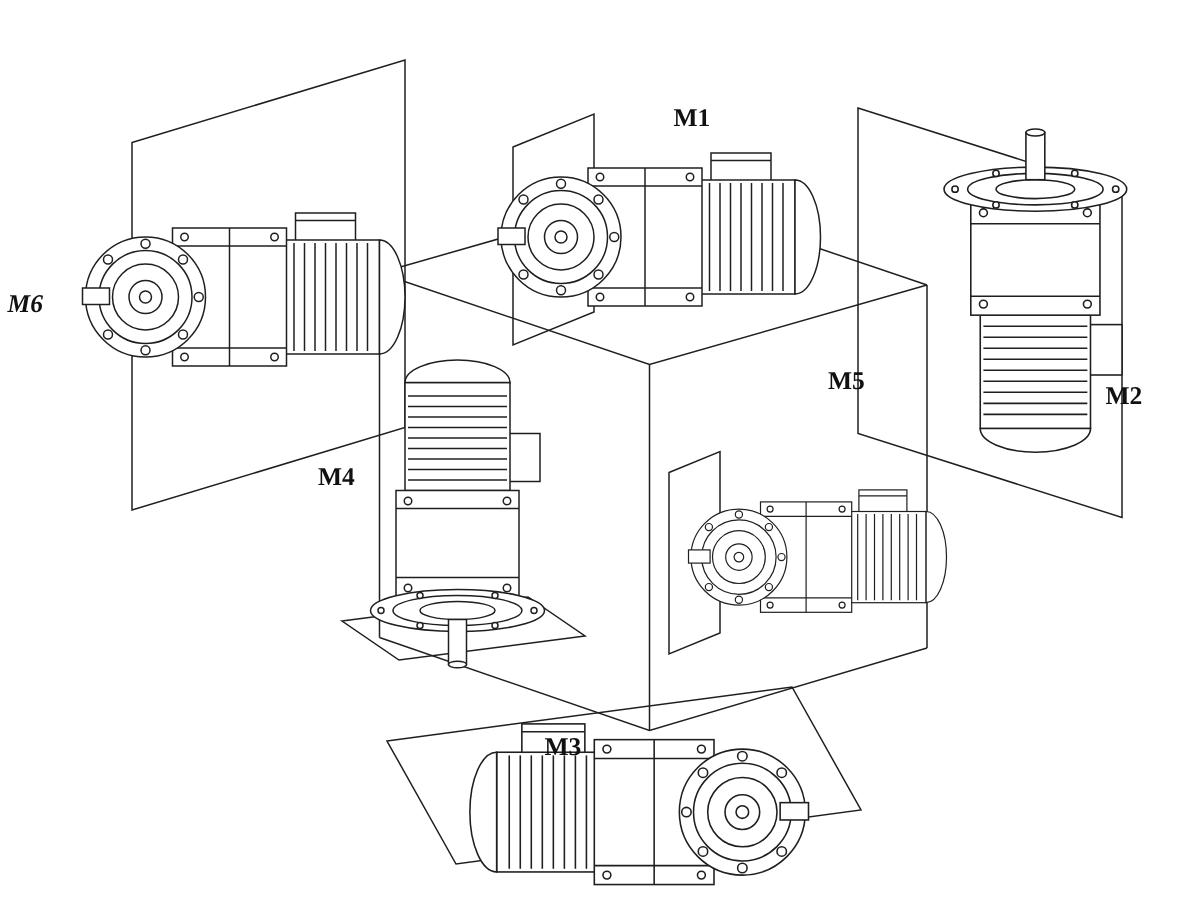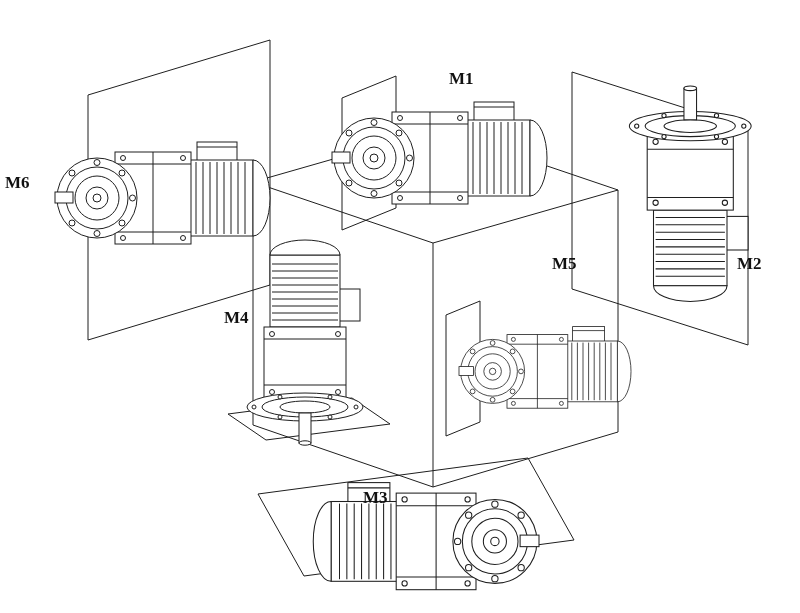--- a/index.html
+++ b/index.html
@@ -147,17 +147,17 @@
       <use href="#gm-h" transform="translate(459,317) scale(0.8)"></use>
     </g>
     <g>
       <use href="#gm-h" transform="translate(539,470) scale(-1.05,1.05)"></use>
     </g>
   </svg>
 
   <div class="pos-label" style="left:449px; top:50px;margin-top:20px;">M1</div>
   <div class="pos-label" style="left:737px; top:255px;">M2</div>
   <div class="pos-label" style="left:363px; top:489px;font-family:Liberation Serif, serif;">M3</div>
-  <div class="pos-label" style="left:224px; top:309px;">M4</div>
-  <div class="pos-label" style="left:552px; top:255px;text-align:center;">M5</div>
-  <div class="pos-label" style="left:5px; top:174px;">M6</div>
+  <div class="pos-label" style="left:212px; top:309px;">M4</div>
+  <div class="pos-label" style="left:552px; top:245px;text-align:center;">M5</div>
+  <div class="pos-label" style="left:5px; top:194px;font-style:italic;">M6</div>
 
 </div>
 
 </body></html>

